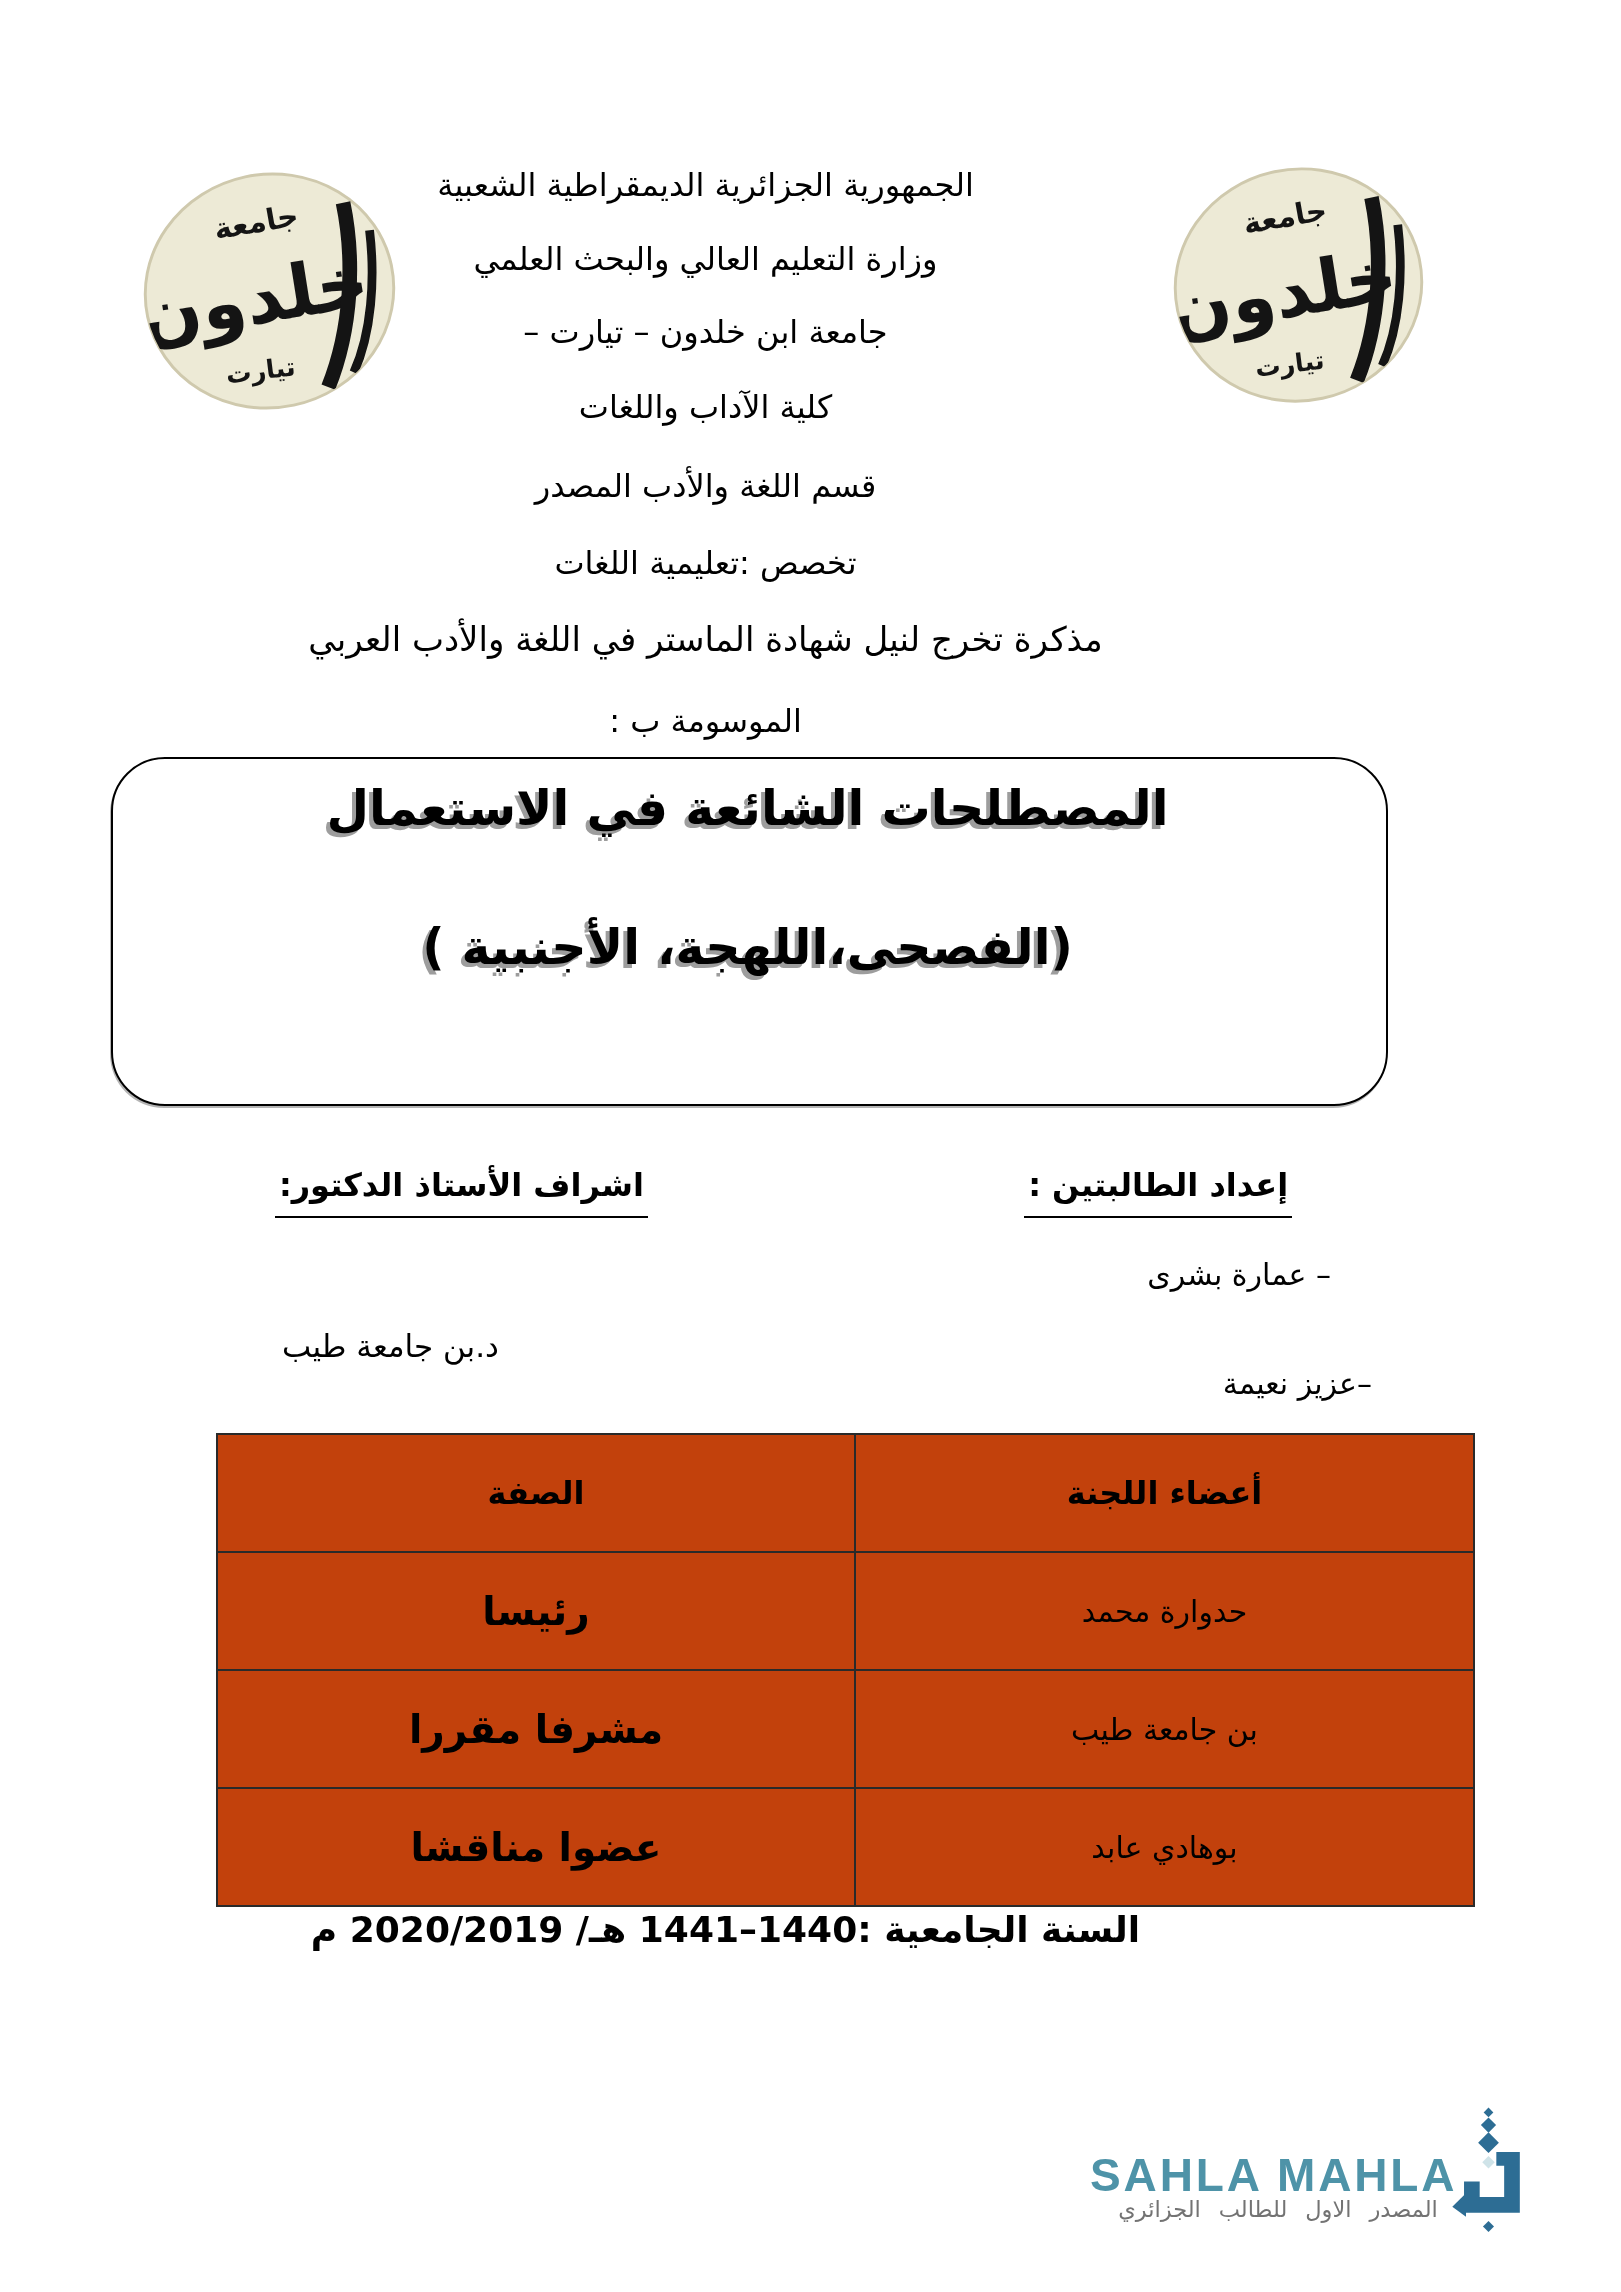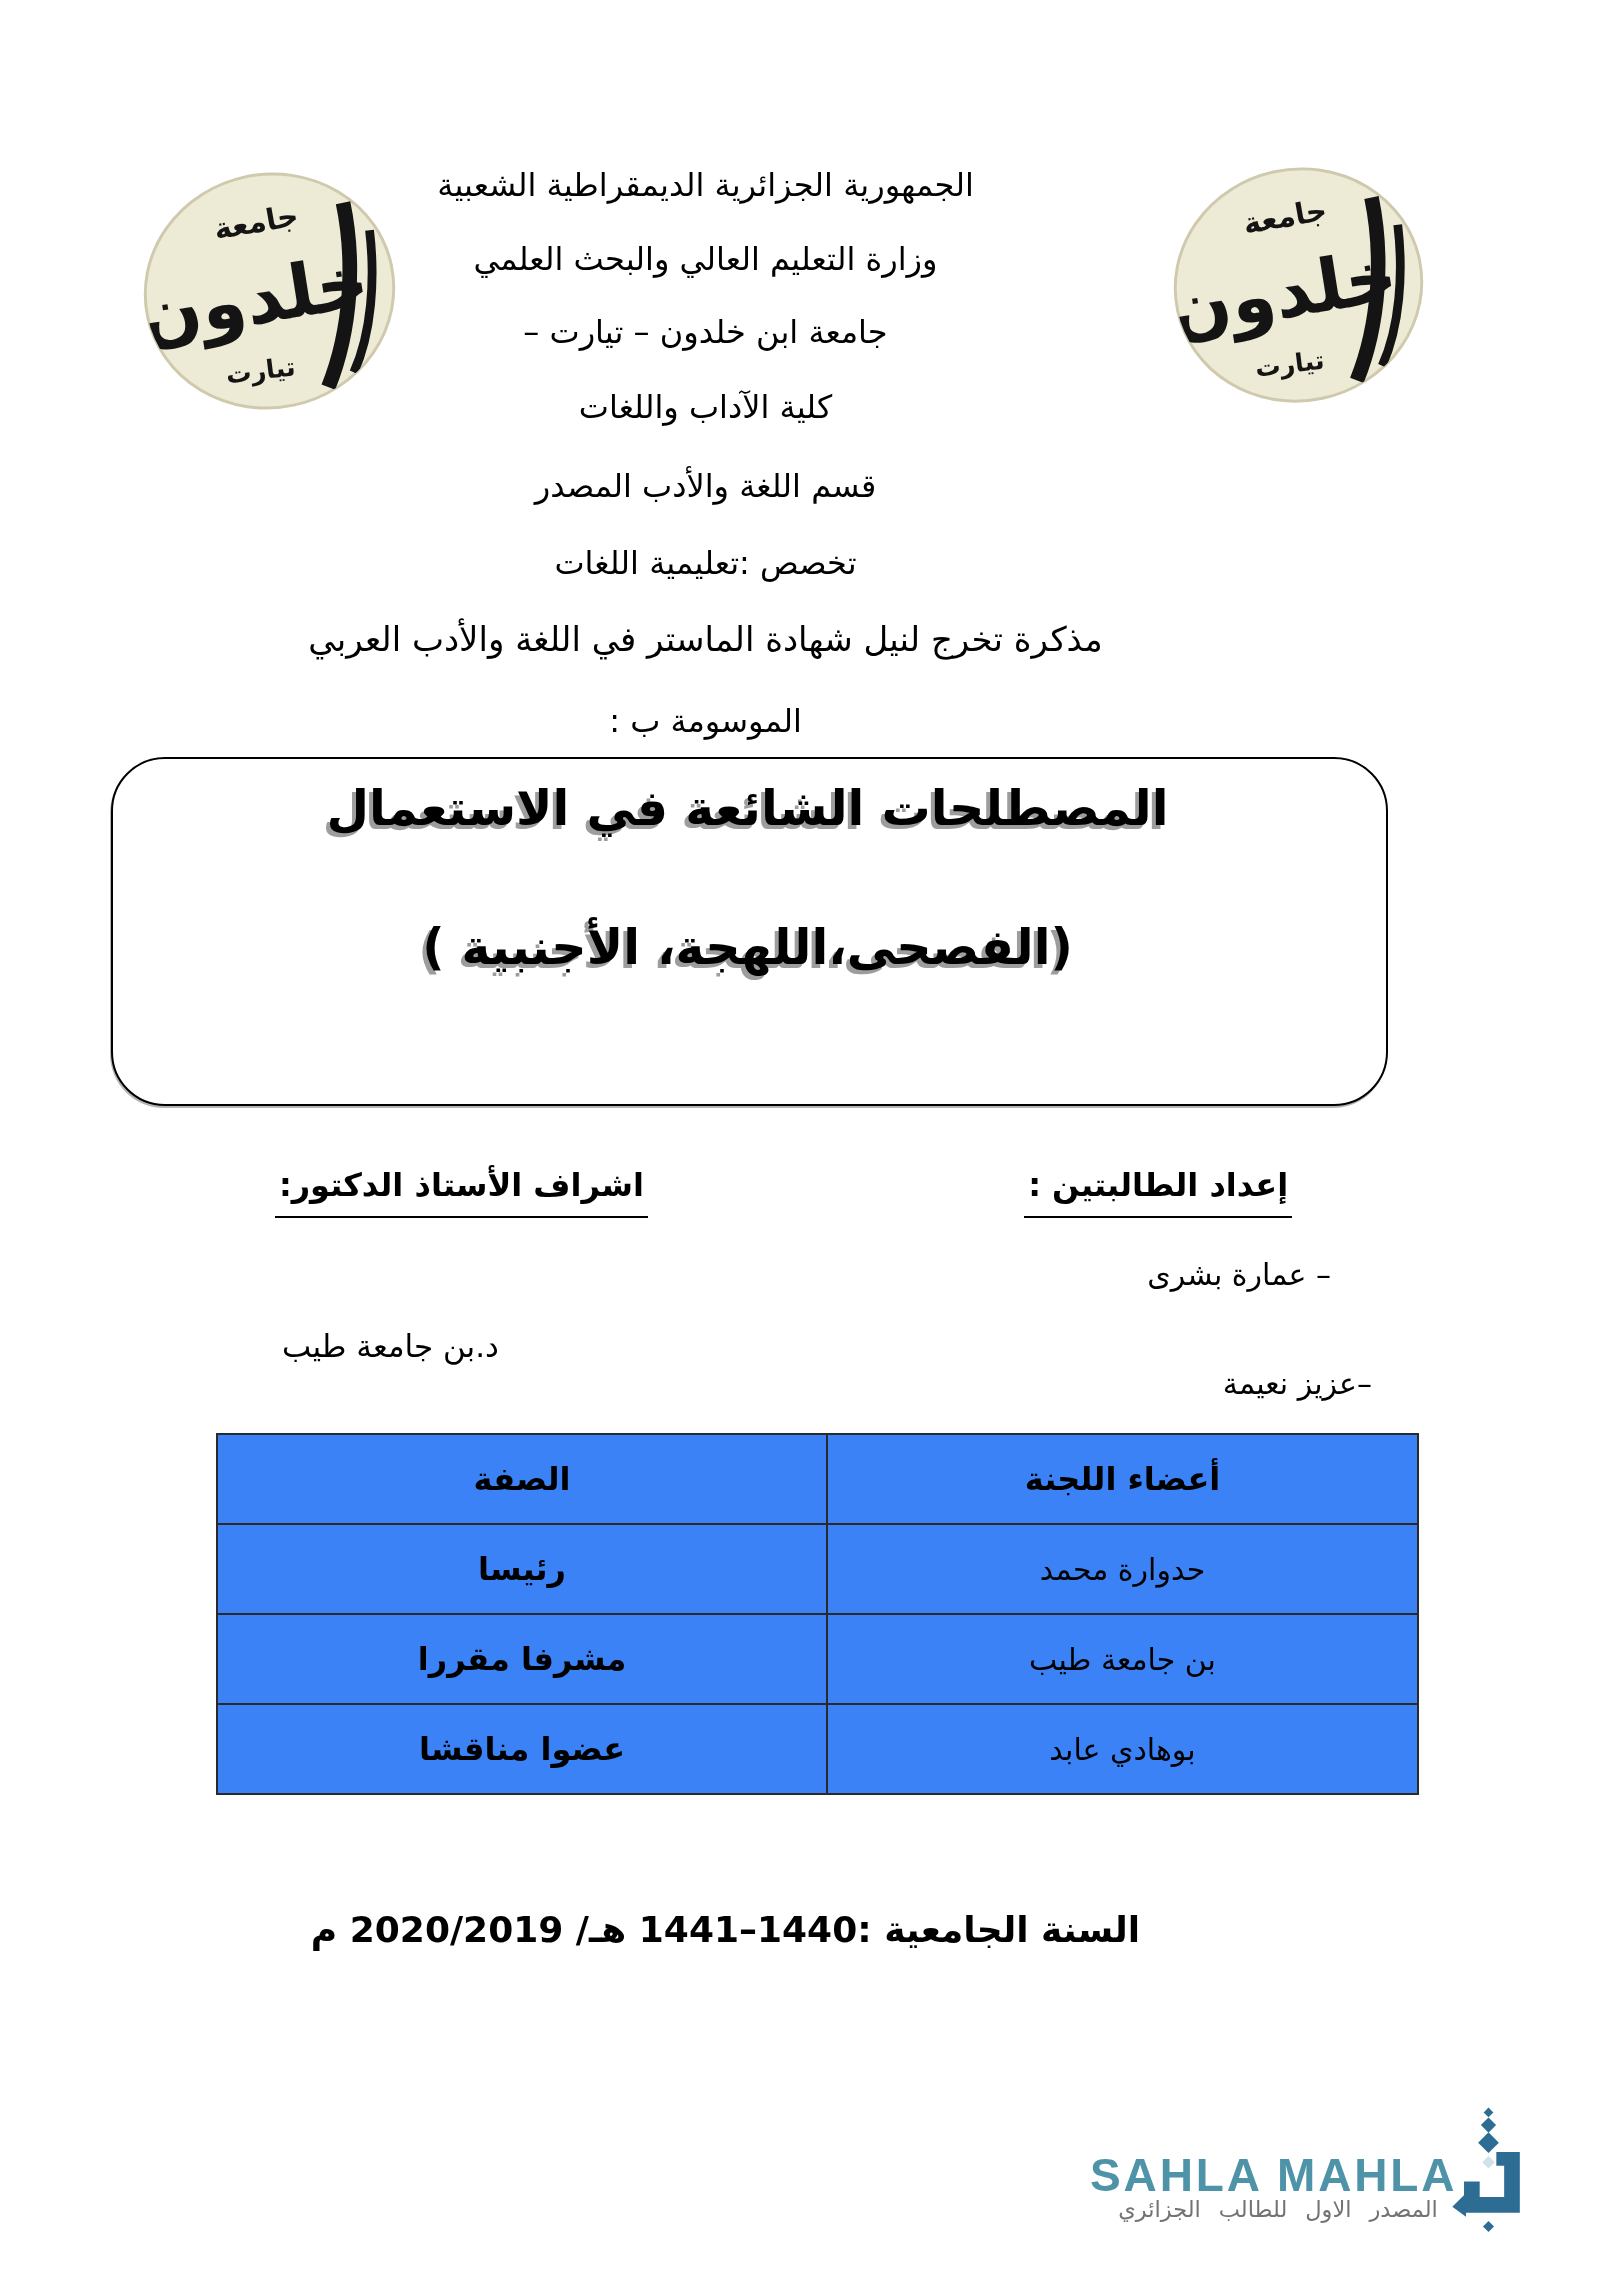--- a/index.html
+++ b/index.html
@@ -54,27 +54,27 @@
   .student2{top:1366px;right:249px;}
   .sup-name{top:1280px;left:282px;font-size:31px;margin-top:48px;}
 
   
   .ctable{
     position:absolute;left:216px;top:1433px;width:1189px;
     border-collapse:collapse;direction:rtl;table-layout:fixed;
   }
   .ctable td{
     border:2px solid #2a2a2a;height:84px;text-align:center;vertical-align:middle;
-    font-size:30px;padding:2px;background:#3b82f6;margin-left:11px;
+    font-size:30px;padding:16px;background:#c2410c;margin-left:11px;
   }
   .ctable{border:2.9px solid #2a2a2a;}
   .ctable .col-members{width:585px;}
   .ctable .col-role{width:604px;}
   .ctable .th{font-weight:700;font-size:32px;}
-  .ctable .role-cell{font-weight:700;font-size:32px;}
+  .ctable .role-cell{font-weight:700;font-size:39px;}
 
   
   .year{
     position:absolute;left:59px;top:1909px;width:1333px;text-align:center;
     direction:rtl;font-weight:700;font-size:36px;white-space:nowrap;
   }
 
   
   .brand{
     position:absolute;left:1090px;top:2148px;

